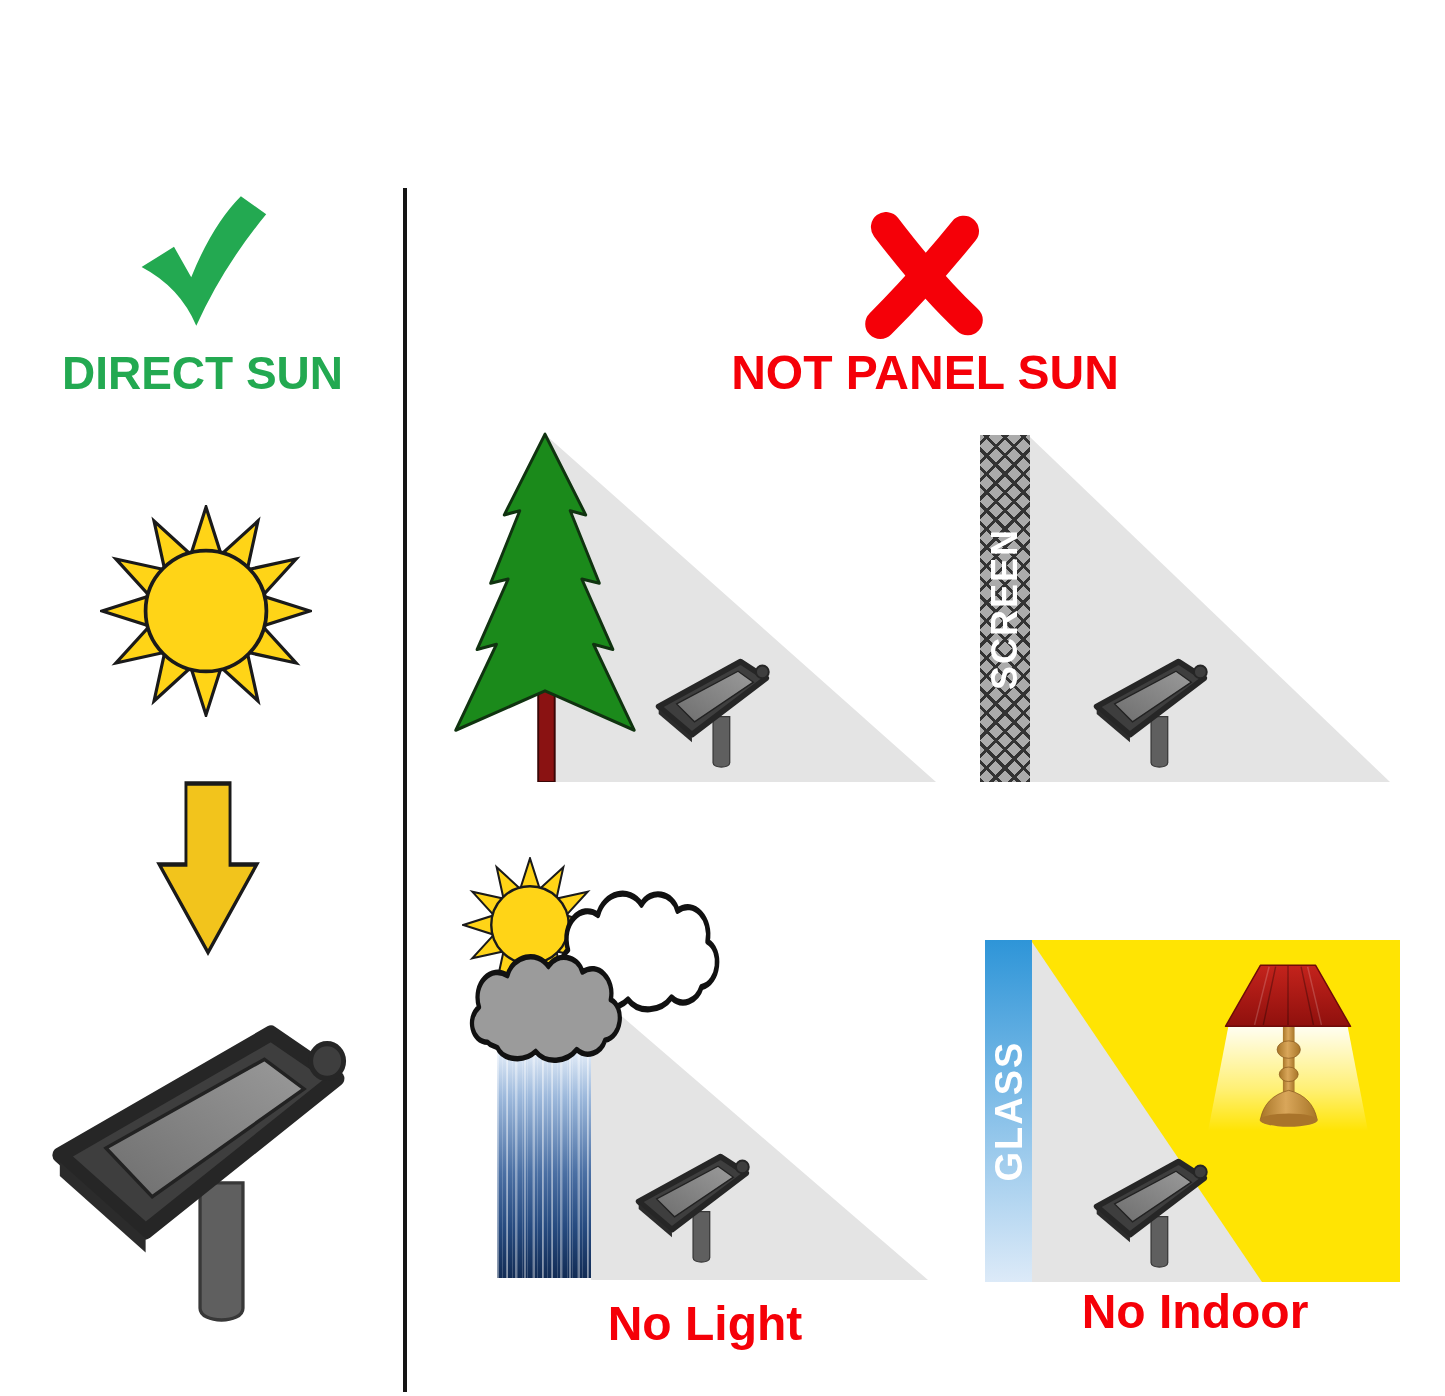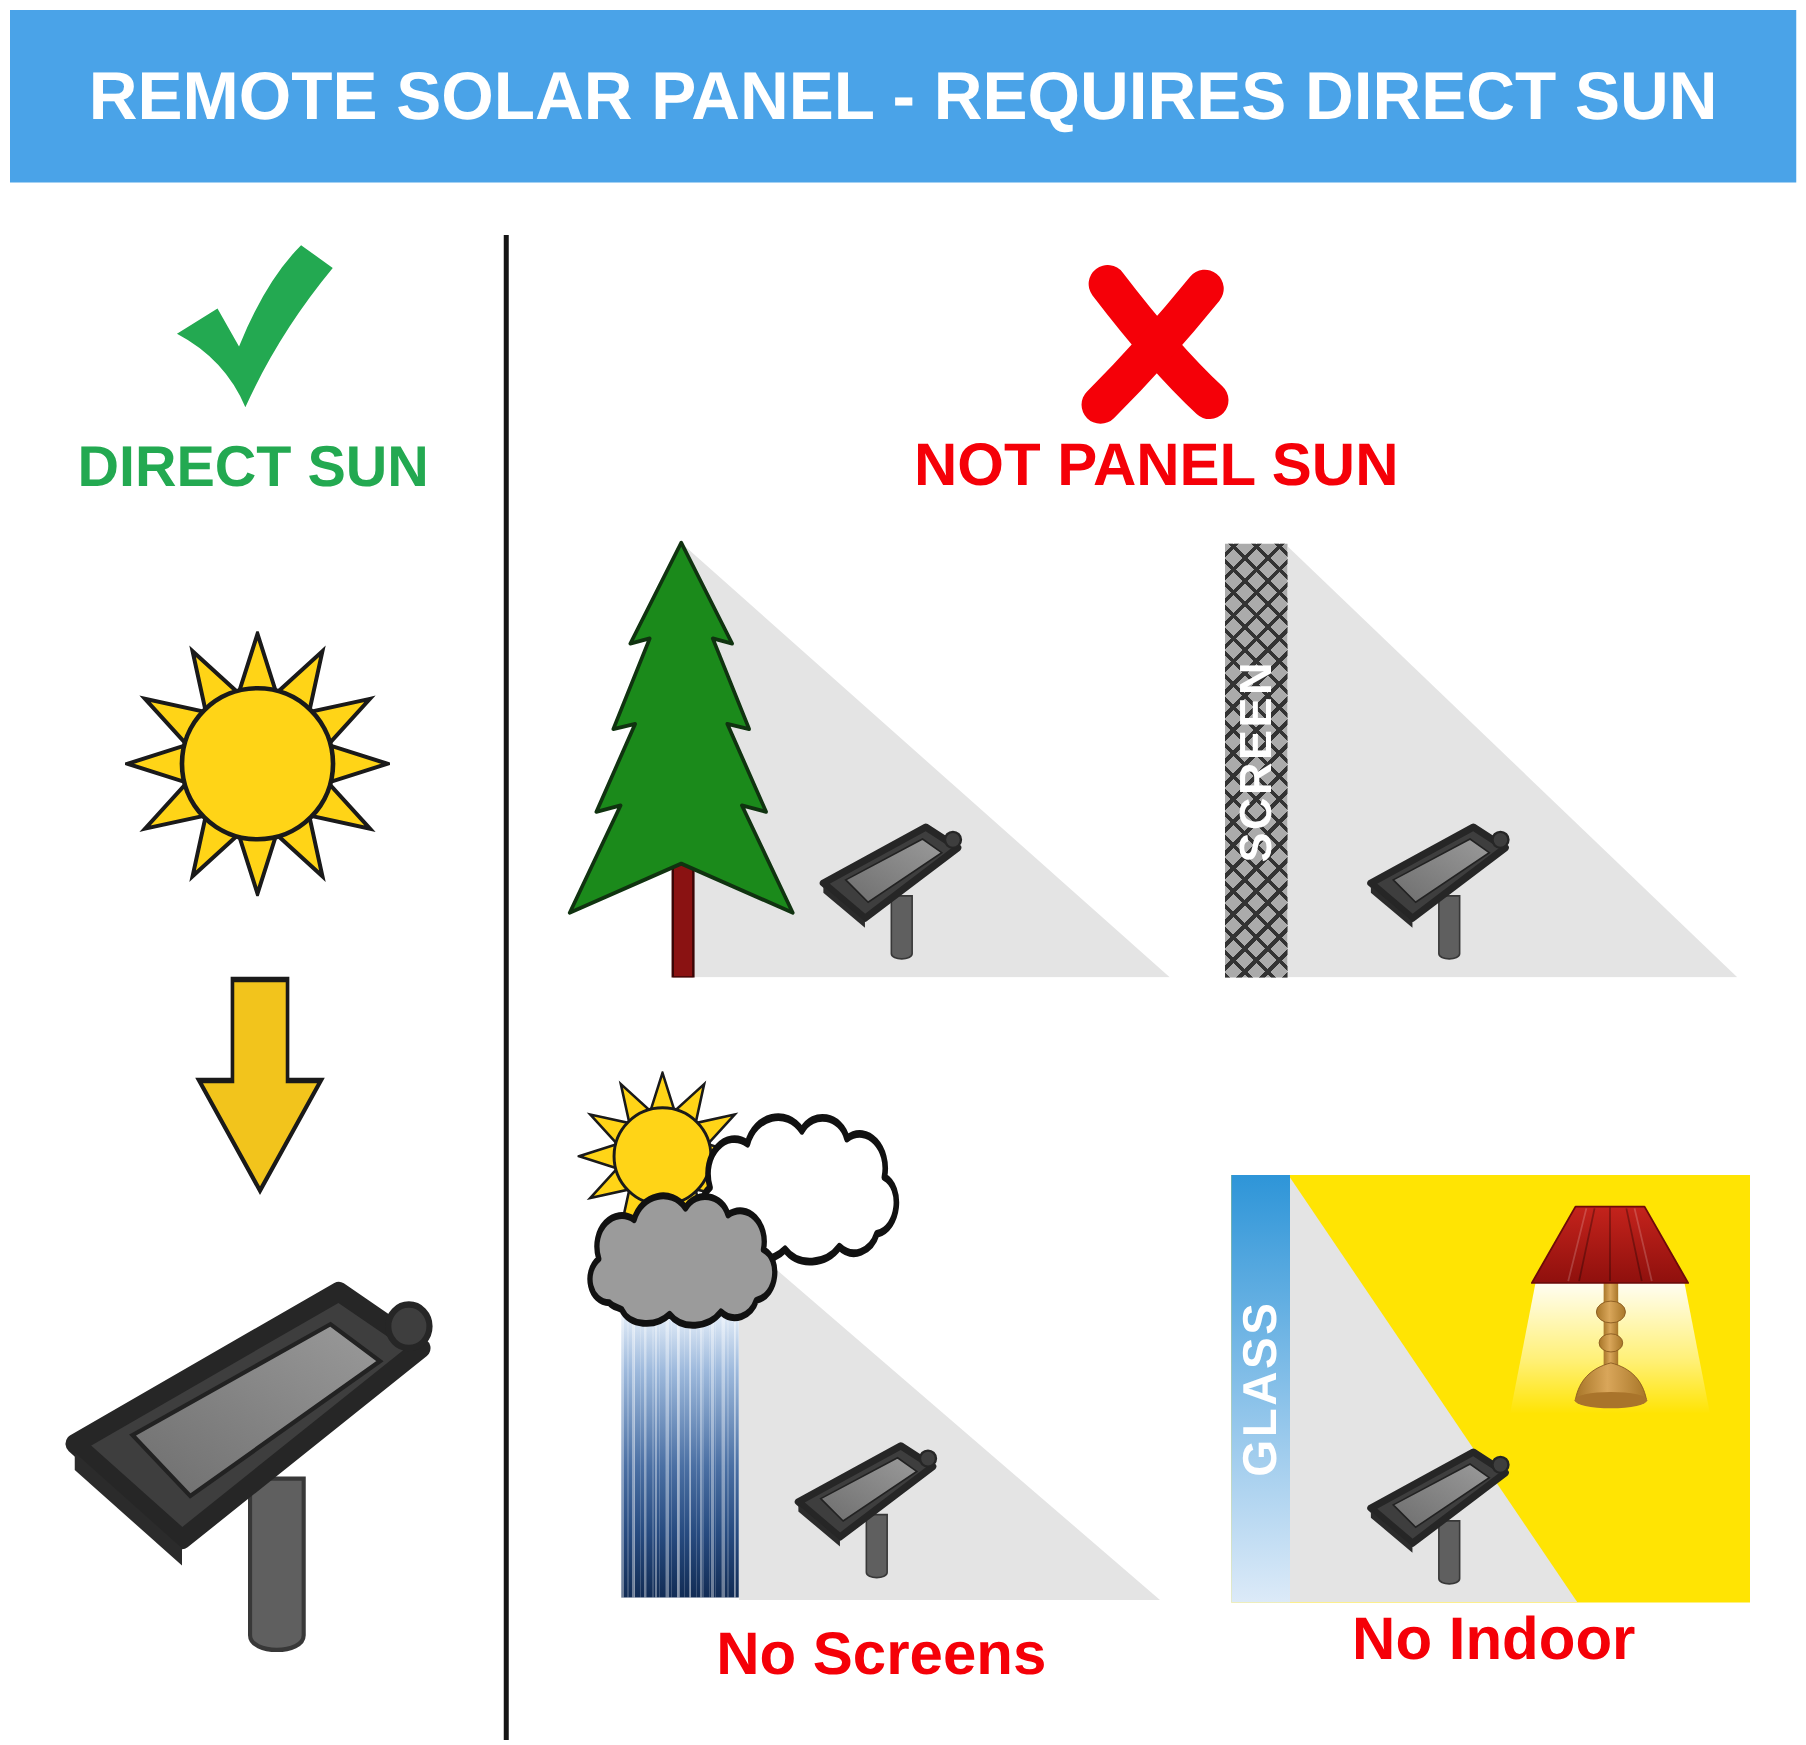--- a/index.html
+++ b/index.html
@@ -99,23 +99,20 @@
           <polygon points="100,2 86,46 114,46" transform="rotate(240,100,100)"></polygon>
           <polygon points="100,2 86,46 114,46" transform="rotate(270,100,100)"></polygon>
           <polygon points="100,2 86,46 114,46" transform="rotate(300,100,100)"></polygon>
           <polygon points="100,2 86,46 114,46" transform="rotate(330,100,100)"></polygon>
         </g>
         <circle cx="100" cy="100" r="57" fill="#FFD417" stroke="#1A1A1A" stroke-width="3.5"></circle>
       </g>
     </defs>
   </svg>
 
-  <div class="abs banner">
-    <span class="banner-title">REMOTE SOLAR PANEL - REQUIRES DIRECT SUN</span>
-  </div>
 
   <div class="abs divider"></div>
 
   <svg class="abs" style="left:130px;top:186px;width:165px;height:152px" viewBox="0 0 160 150">
     <path d="M10,80 L42,60 L59,90 Q80,38 108,10 L133,28 Q90,80 64,138 Q48,100 10,80 Z" fill="#23A951"></path>
   </svg>
   <div class="abs direct-sun-label">DIRECT SUN</div>
 
   <svg class="abs" style="left:100px;top:505px;width:212px;height:212px" viewBox="0 0 200 200">
       <use href="#sung"></use>
@@ -159,21 +156,21 @@
   <svg class="abs" style="left:550px;top:884px;width:180px;height:134px" viewBox="0 0 240 130" preserveAspectRatio="none">
     <use href="#cloudp" fill="#FFFFFF" stroke="#111111" stroke-width="6" stroke-linejoin="round"></use>
   </svg>
   <div class="abs rain"></div>
   <svg class="abs" style="left:462px;top:948px;width:170px;height:120px" viewBox="0 0 240 130" preserveAspectRatio="none">
     <use href="#cloudp" fill="#9B9B9B" stroke="#111111" stroke-width="6" stroke-linejoin="round"></use>
   </svg>
   <svg class="abs" style="left:630px;top:1140px;width:130px;height:128px" viewBox="0 0 200 200">
       <use href="#panelg"></use>
     </svg>
-  <div class="abs caption" style="left:440px;top:1298px;width:530px">No Screens</div>
+  <div class="abs caption" style="left:440px;top:1298px;width:530px">No Light</div>
 
   <div class="abs window-square"></div>
   <div class="abs shadow-tri tri-down-right window-shadow"></div>
   <div class="abs glass-strip">
     <span class="vlabel glass-label">GLASS</span>
   </div>
   <svg class="abs" style="left:1208px;top:958px;width:160px;height:189px" viewBox="0 0 220 260">
     <polygon points="28,94 192,94 220,238 0,238" fill="url(#glowG)"></polygon>
     <rect x="103" y="94" width="16" height="96" fill="url(#woodG)"></rect>
     <ellipse cx="111" cy="126" rx="16" ry="12" fill="url(#woodG)" stroke="#8A5A20" stroke-width="1"></ellipse>

